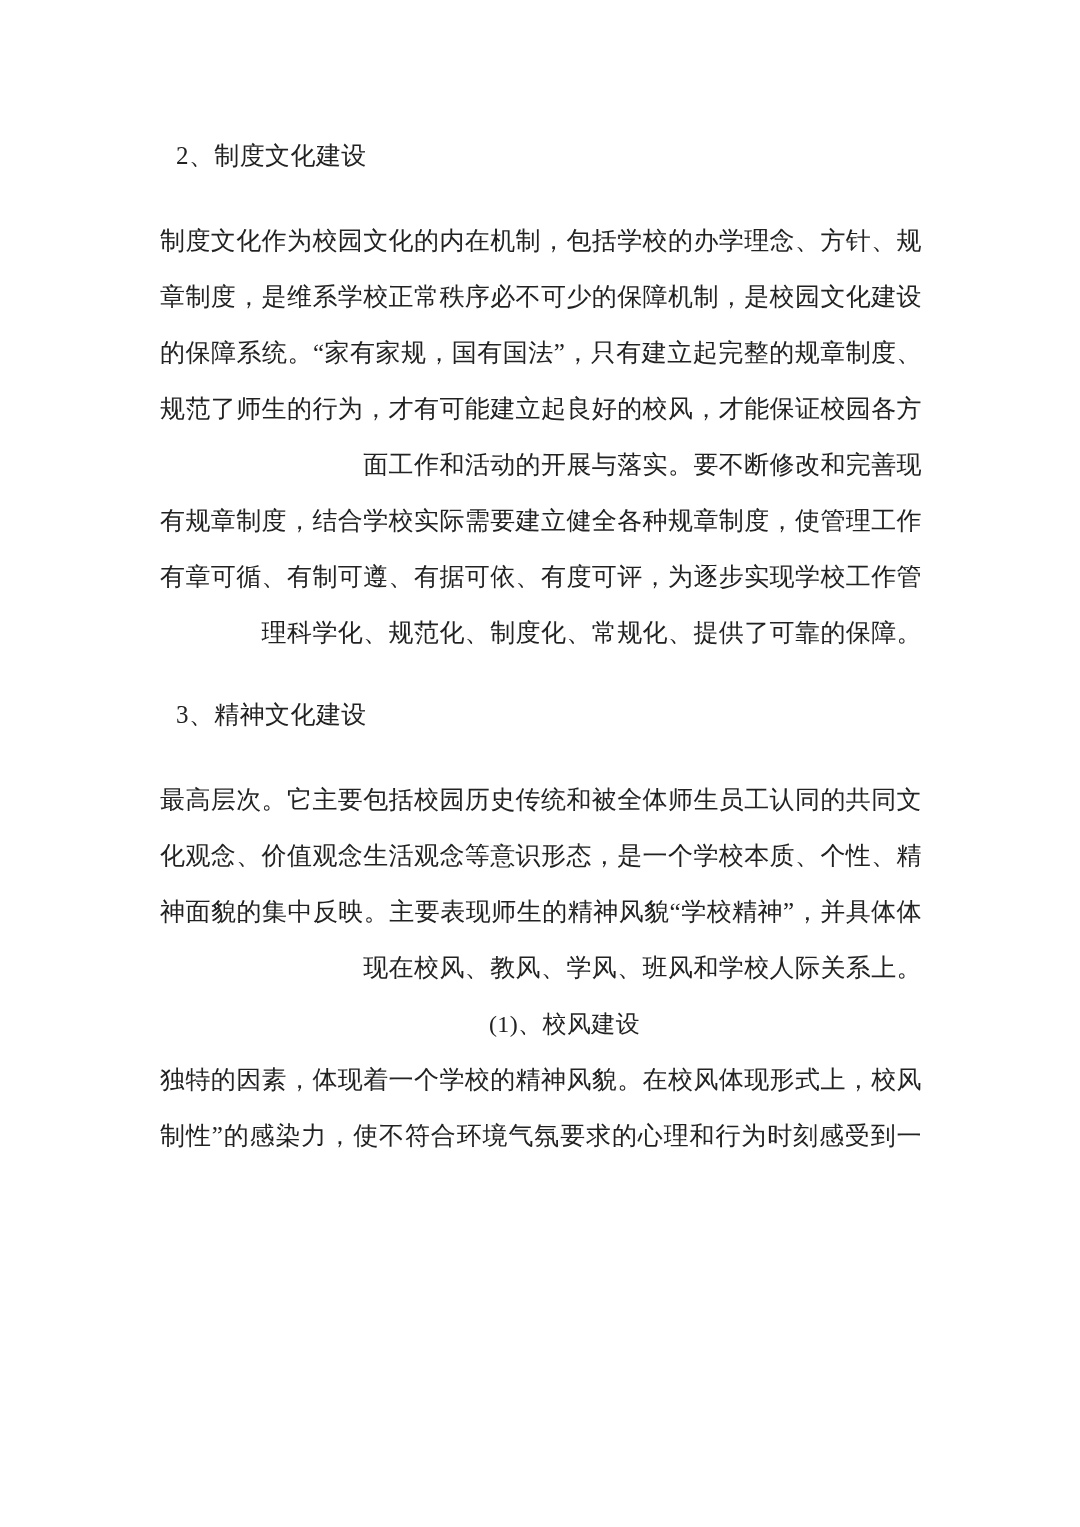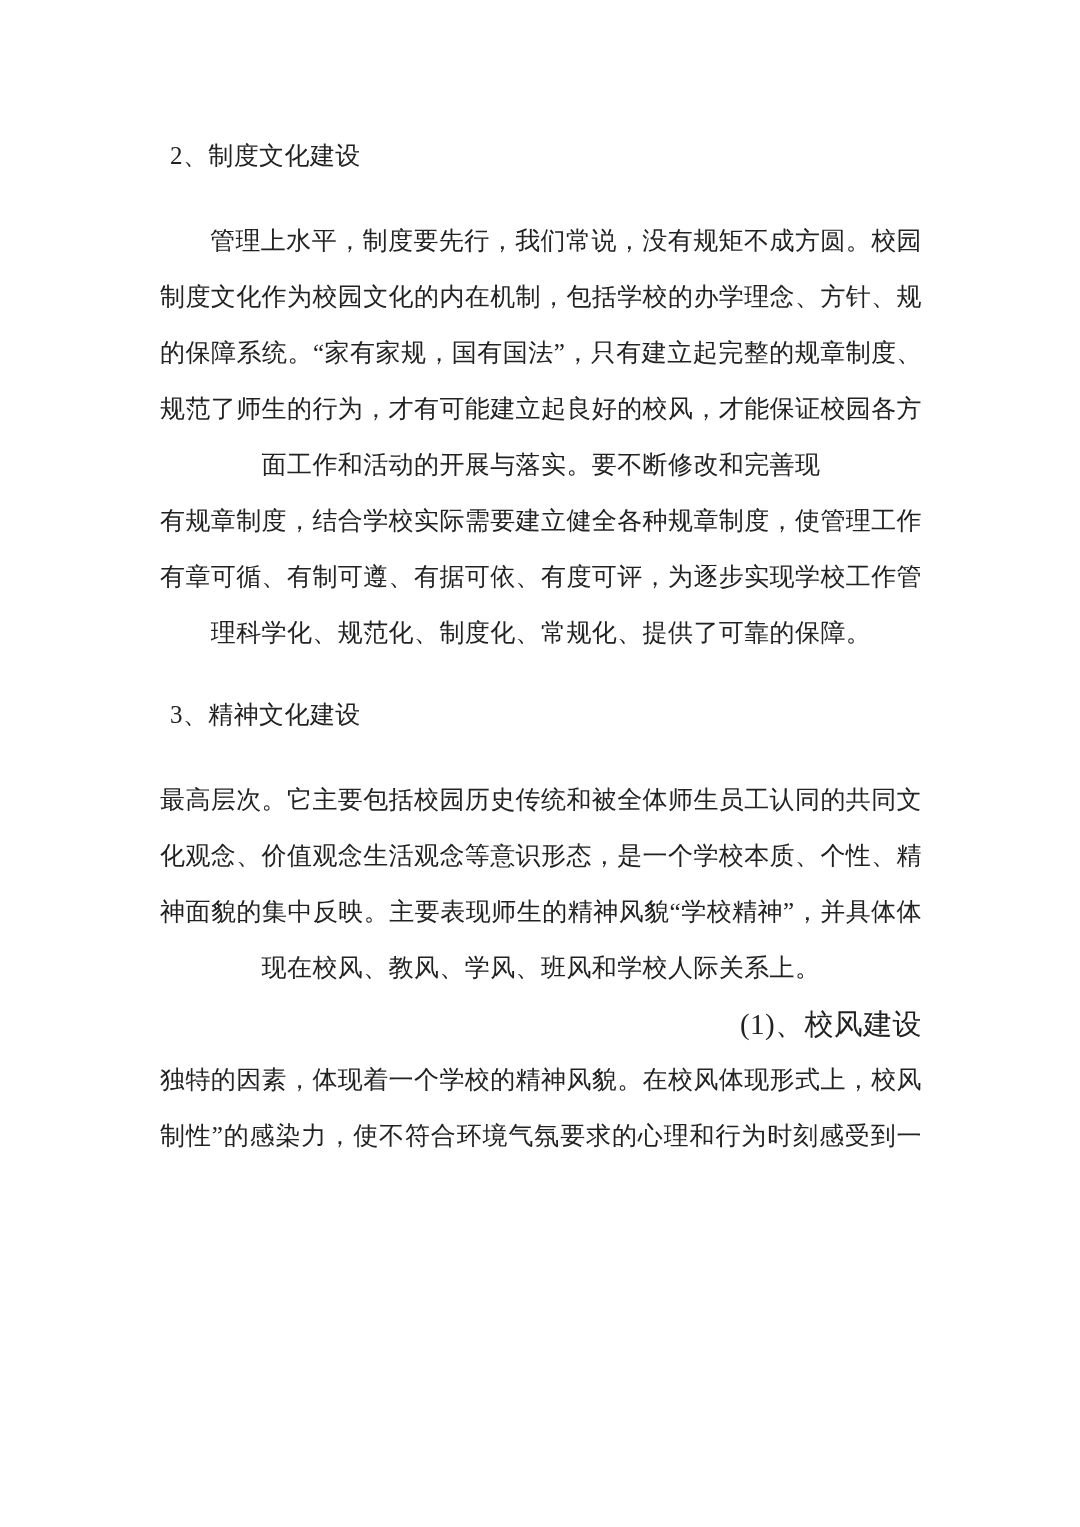--- a/index.html
+++ b/index.html
@@ -19,56 +19,56 @@
     width: 1080px;
     height: 1527px;
     padding: 128px 158px 0 160px;
     background: #ffffff;
   }
   .page > :first-child { margin-top: 0; }
   .block-heading {
     font-size: 25px;
     line-height: 56px;
     letter-spacing: 0.4px;
-    margin: 26px 0 29px 10px;
+    margin: 26px 0 29px 16px;
     text-align: left;
     white-space: nowrap;
   }
   .block-paragraph { margin: 0; }
   .block-subheading {
-    font-size: 29px;
+    font-size: 24px;
     line-height: 56px;
     letter-spacing: 0.4px;
     text-indent: 47px;
     margin: 0;
-    text-align: right;
+    text-align: center;
     white-space: nowrap;
   }
   .line {
     font-size: 25px;
     line-height: 56px;
     letter-spacing: 0.4px;
-    text-align: center;
+    text-align: right;
   }
   .line.justify {
     text-align: justify;
     text-align-last: justify;
   }
   .line.indent {
     text-indent: 50px;
   }
 </style>
 </head>
 <body>
 
 <div class="page" id="doc-page">
     <div class="block-heading">2、制度文化建设</div>
     <div class="block-paragraph">
-      <div class="line justify indent">管理上水平，制度要先行，我们常说，没有规矩不成方圆。校园</div>
       <div class="line justify">制度文化作为校园文化的内在机制，包括学校的办学理念、方针、规</div>
+      <div class="line justify">章制度，是维系学校正常秩序必不可少的保障机制，是校园文化建设</div>
       <div class="line justify">的保障系统。“家有家规，国有国法”，只有建立起完整的规章制度、</div>
       <div class="line justify">规范了师生的行为，才有可能建立起良好的校风，才能保证校园各方</div>
       <div class="line">面工作和活动的开展与落实。要不断修改和完善现</div>
       <div class="line justify">有规章制度，结合学校实际需要建立健全各种规章制度，使管理工作</div>
       <div class="line justify">有章可循、有制可遵、有据可依、有度可评，为逐步实现学校工作管</div>
       <div class="line">理科学化、规范化、制度化、常规化、提供了可靠的保障。</div>
     </div>
     <div class="block-heading">3、精神文化建设</div>
     <div class="block-paragraph">
       <div class="line justify">最高层次。它主要包括校园历史传统和被全体师生员工认同的共同文</div>

